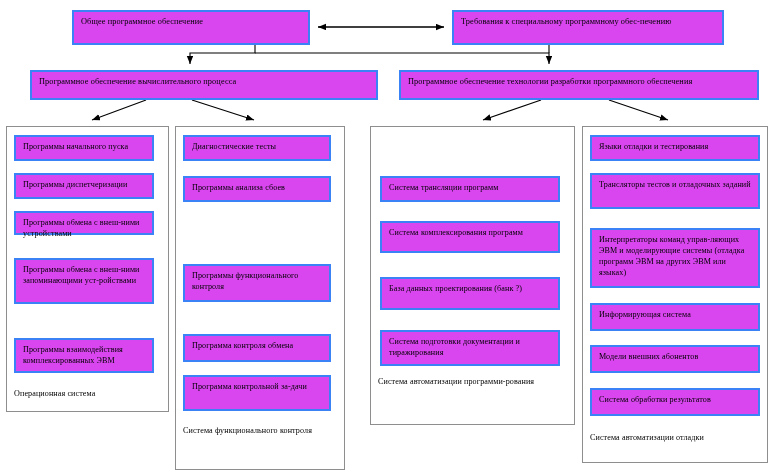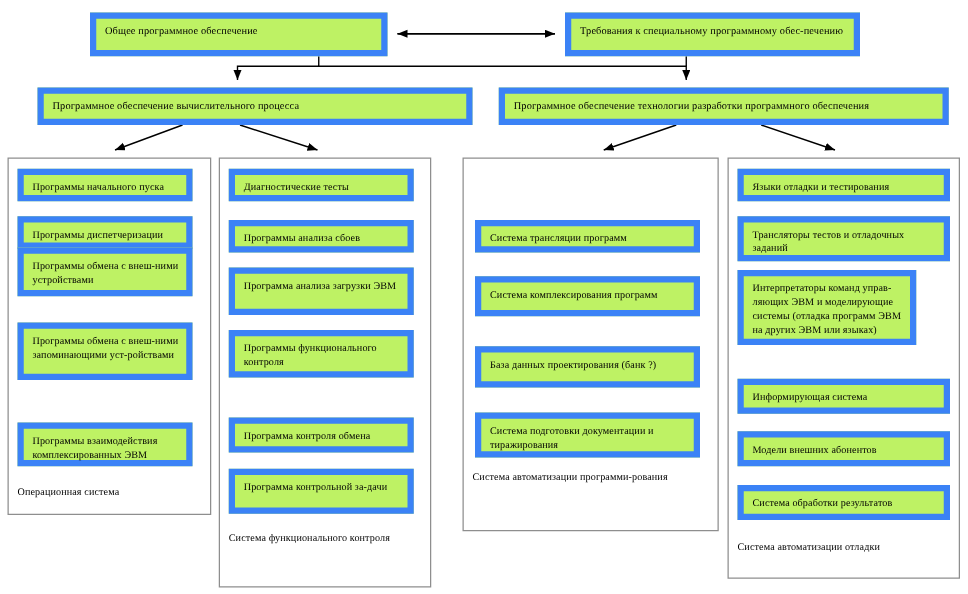--- a/index.html
+++ b/index.html
@@ -22,22 +22,22 @@
     position: absolute;
     left: 0;
     top: 0;
     width: 774px;
     height: 475px;
     pointer-events: none;
   }
   .node {
     position: absolute;
     box-sizing: border-box;
-    border: 5px solid #3b82f6;
-    background: #bef264;
+    border: 2px solid #3b82f6;
+    background: #d946ef;
     font-size: 8.1px;
     line-height: 11px;
     padding: 4px 5px 3px 7px;
     letter-spacing: 0.1px;
   }
   .lvl1 { font-size: 8.3px; }
   .lvl2 { font-size: 8.3px; }
   .group {
     position: absolute;
     box-sizing: border-box;
@@ -92,64 +92,61 @@
     <g>
       <line x1="541" y1="100" x2="483" y2="120" stroke="#000" stroke-width="1.1" marker-end="url(#ah)"></line>
       <line x1="609" y1="100" x2="668" y2="120" stroke="#000" stroke-width="1.1" marker-end="url(#ah)"></line>
     </g>
   </svg>
 
   <div class="node lvl1" style="left:72px; top:10px; width:238px; height:35px;">
     <span>Общее программное обеспечение</span>
   </div>
 
-  <div class="node lvl1" style="left:452px; top:10px; width:236px; height:35px;">
+  <div class="node lvl1" style="left:452px; top:10px; width:272px; height:35px;">
     <span>Требования к специальному программному обес-печению</span>
   </div>
 
   <div class="node lvl2" style="left:12px; top:70px; width:348px; height:30px;margin-left:18px;">
     <span>Программное обеспечение вычислительного процесса</span>
   </div>
 
   <div class="node lvl2" style="left:399px; top:70px; width:360px; height:30px;">
     <span>Программное обеспечение технологии разработки программного обеспечения</span>
   </div>
 
   <div class="group" style="left:6px; top:126px; width:163px; height:286px;"></div>
 
   <div class="node" style="left:14px; top:135px; width:140px; height:26px;">
     <span>Программы начального пуска</span>
   </div>
   <div class="node" style="left:14px; top:173px; width:140px; height:26px;">
     <span>Программы диспетчеризации</span>
   </div>
-  <div class="node" style="left:14px; top:198px; width:140px; height:39px;">
+  <div class="node" style="left:14px; top:211px; width:140px; height:24px;">
     <span>Программы обмена с внеш-ними устройствами</span>
   </div>
   <div class="node" style="left:14px; top:258px; width:140px; height:46px;">
     <span>Программы обмена с внеш-ними запоминающими уст-ройствами</span>
   </div>
   <div class="node" style="left:14px; top:338px; width:140px; height:35px;">
     <span>Программы взаимодействия комплексированных ЭВМ</span>
   </div>
   <div class="caption" style="left:6px; top:388px; width:160px;">
     <span>Операционная система</span>
   </div>
 
   <div class="group" style="left:175px; top:126px; width:170px; height:344px;"></div>
 
   <div class="node" style="left:183px; top:135px; width:148px; height:26px;">
     <span>Диагностические тесты</span>
   </div>
   <div class="node" style="left:183px; top:176px; width:148px; height:26px;">
     <span>Программы анализа сбоев</span>
   </div>
-  <div class="node" style="left:183px; top:214px; width:148px; height:38px;">
-    <span>Программа анализа загрузки ЭВМ</span>
-  </div>
   <div class="node" style="left:183px; top:264px; width:148px; height:38px;">
     <span>Программы функционального контроля</span>
   </div>
   <div class="node" style="left:183px; top:375px; width:148px; height:36px;">
     <span>Программа контрольной за-дачи</span>
   </div>
   <div class="node" style="left:183px; top:334px; width:148px; height:28px;">
     <span>Программа контроля обмена</span>
   </div>
   <div class="caption" style="left:175px; top:425px; width:160px;">
@@ -175,21 +172,21 @@
   </div>
 
   <div class="group" style="left:582px; top:126px; width:186px; height:337px;"></div>
 
   <div class="node" style="left:590px; top:135px; width:170px; height:26px;">
     <span>Языки отладки и тестирования</span>
   </div>
   <div class="node" style="left:590px; top:173px; width:170px; height:36px;">
     <span>Трансляторы тестов и отладочных заданий</span>
   </div>
-  <div class="node" style="left:590px; top:216px; width:143px; height:60px;">
+  <div class="node" style="left:590px; top:228px; width:170px; height:60px;">
     <span>Интерпретаторы команд управ-ляющих ЭВМ и моделирующие системы (отладка программ ЭВМ на других ЭВМ или языках)</span>
   </div>
   <div class="node" style="left:590px; top:303px; width:170px; height:28px;">
     <span>Информирующая система</span>
   </div>
   <div class="node" style="left:590px; top:345px; width:170px; height:28px;">
     <span>Модели внешних абонентов</span>
   </div>
   <div class="node" style="left:590px; top:388px; width:170px; height:28px;">
     <span>Система обработки результатов</span>

